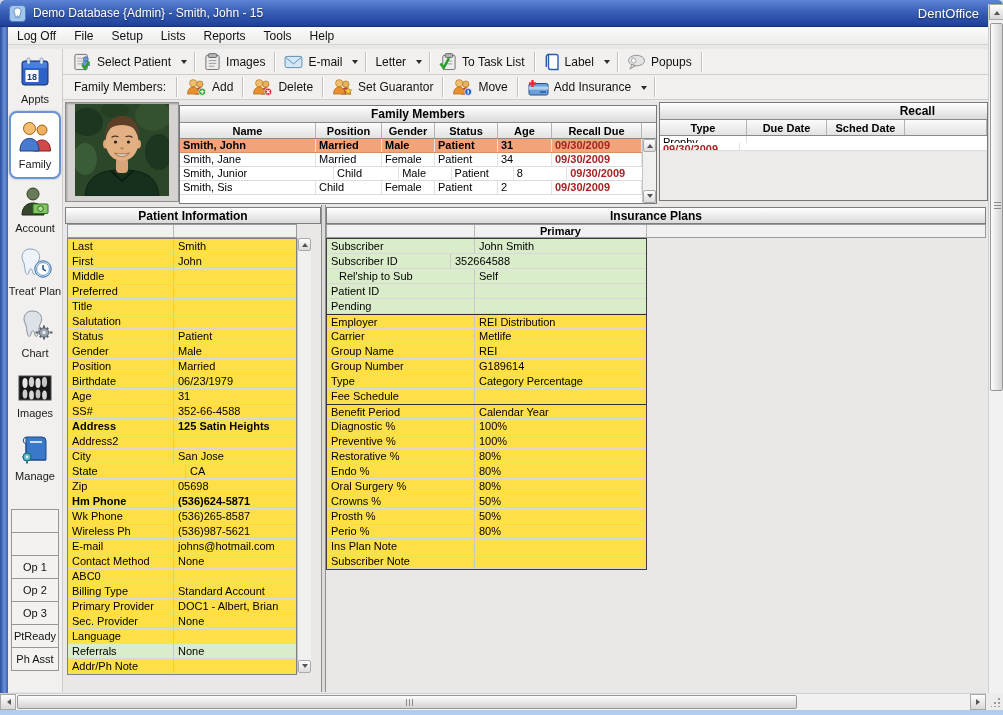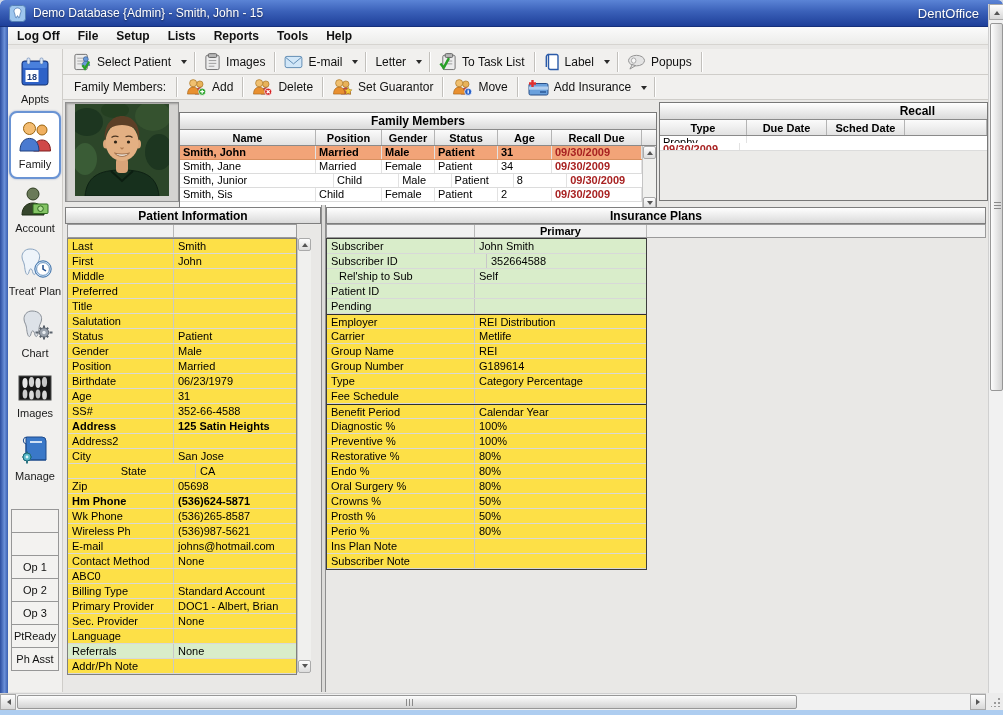--- a/index.html
+++ b/index.html
@@ -19,21 +19,21 @@
   .app-icon{margin-left:9px;width:17px;height:17px;display:inline-flex;}
   .title-text{color:#fff;font-size:12px;margin-left:7px;text-shadow:0 1px 2px rgba(0,0,0,.55);}
   .brand{position:absolute;right:24px;top:6px;color:#fff;font-size:13px;text-shadow:0 1px 2px rgba(0,0,0,.5);}
   
   .wborder-left{position:absolute;left:0;top:27px;width:8px;height:683px;
     background:linear-gradient(90deg,#2c4d9e,#6a8fd8 55%,#3a5fb0);}
   .bottom-strip{position:absolute;left:0;bottom:0;width:1003px;height:5px;background:var(--bottom-strip);}
   
   .menubar{position:absolute;left:8px;top:27px;width:980px;height:18px;
     background:linear-gradient(#fbfbfb,#ececea);border-bottom:1px solid #d6d4d0;
-    display:flex;align-items:stretch;font-weight:bold;}
+    display:flex;align-items:stretch;}
   .menu-item{display:flex;align-items:center;padding:0 9px;font-size:12px;color:#111;cursor:default;}
   
   .toolbar{position:absolute;left:62px;width:926px;background:#f1f0ee;
     border-bottom:1px solid #cfcdc9;border-left:1px solid #cfcdc9;
     display:flex;align-items:center;padding-left:4px;}
   .toolbar1{top:49px;height:26px;}
   .toolbar2{top:75px;height:25px;}
   .tb-btn{display:flex;align-items:center;gap:5px;height:21px;padding:0 6px;font-size:12px;color:#111;border-radius:2px;}
   .tb-label{white-space:nowrap;}
   .tb-icon{display:inline-flex;align-items:center;}
@@ -412,21 +412,21 @@
         <circle cx="40.5" cy="38" r="1.6" fill="#2e2418"></circle>
         <circle cx="53.5" cy="38" r="1.6" fill="#2e2418"></circle>
         <path d="M36.5 33.5c2-1.5 5-1.5 7-.8M50.5 32.7c2-.7 5-.7 7 .8" stroke="#4a3categories420" stroke-width="1.2" fill="none"></path>
         <path d="M36.5 33.5c2-1.5 5-1.5 7-.8M50.5 32.7c2-.7 5-.7 7 .8" stroke="#4a3420" stroke-width="1.2" fill="none"></path>
         <path d="M45.5 43.5l1.5 1.5 1.5-1.5" fill="none" stroke="#b07c52" stroke-width="1.1"></path>
         <path d="M39.5 49c3.5 4.5 11.5 4.5 15 0-4 1.4-11 1.4-15 0z" fill="#f4efe6" stroke="#96643e" stroke-width=".9"></path>
       </svg>
       </span>
     </div>
 
-    <div class="grid-box" style="left:116px;top:12px;width:478px;height:99px;">
+    <div class="grid-box" style="left:116px;top:5px;width:478px;height:99px;">
       <div class="panel-title">Family Members</div>
       <div class="grid-header" id="famHeader">
           <div class="hcell" style="width: 136px;">Name</div>
           <div class="hcell" style="width: 66px;">Position</div>
           <div class="hcell" style="width: 53px;">Gender</div>
           <div class="hcell" style="width: 63px;">Status</div>
           <div class="hcell" style="width: 54px;">Age</div>
           <div class="hcell" style="width: 90px;">Recall Due</div>
         </div>
       <div class="grid-rows" id="famRows" style="flex:1;">
@@ -552,21 +552,21 @@
         </div>
         <div class="prow">
           <div class="lcell" style="width: 106px;">Address2</div>
           <div class="vcell" style="flex: 1 1 0%;"></div>
         </div>
         <div class="prow">
           <div class="lcell" style="width: 106px;">City</div>
           <div class="vcell" style="flex: 1 1 0%;">San Jose</div>
         </div>
         <div class="prow">
-          <div class="lcell" style="width: 128px; text-align: center;">State</div>
+          <div class="lcell" style="width: 118px;">State</div>
           <div class="vcell" style="flex: 1 1 0%;">CA</div>
         </div>
         <div class="prow">
           <div class="lcell" style="width: 106px;">Zip</div>
           <div class="vcell" style="flex: 1 1 0%;">05698</div>
         </div>
         <div class="prow bold">
           <div class="lcell" style="width: 106px;">Hm Phone</div>
           <div class="vcell" style="flex: 1 1 0%;">(536)624-5871</div>
         </div>
@@ -631,21 +631,21 @@
       <div class="seg" style="width:148px;"></div>
       <div class="seg" style="width:172px;">Primary</div>
       <div class="seg" style="flex:1;border-right:none;"></div>
     </div>
     <div class="info-table dark" id="insTable" style="left:263px;top:138px;width:321px;">
         <div class="prow green">
           <div class="lcell" style="width: 148px;">Subscriber</div>
           <div class="vcell" style="flex: 1 1 0%;">John Smith</div>
         </div>
         <div class="prow green">
-          <div class="lcell" style="width: 160px;">Subscriber ID</div>
+          <div class="lcell" style="width: 124px;">Subscriber ID</div>
           <div class="vcell" style="flex: 1 1 0%;">352664588</div>
         </div>
         <div class="prow green">
           <div class="lcell" style="width: 148px; padding-left: 12px;">Rel'ship to Sub</div>
           <div class="vcell" style="flex: 1 1 0%;">Self</div>
         </div>
         <div class="prow green">
           <div class="lcell" style="width: 148px;">Patient ID</div>
           <div class="vcell" style="flex: 1 1 0%;"></div>
         </div>

